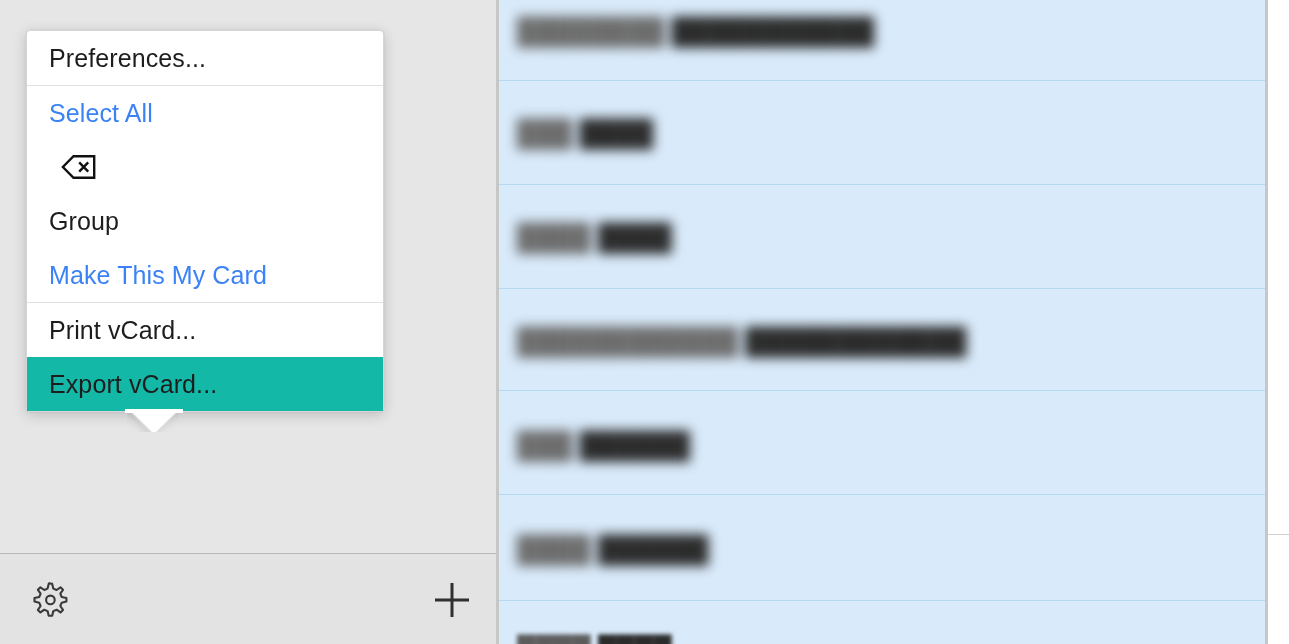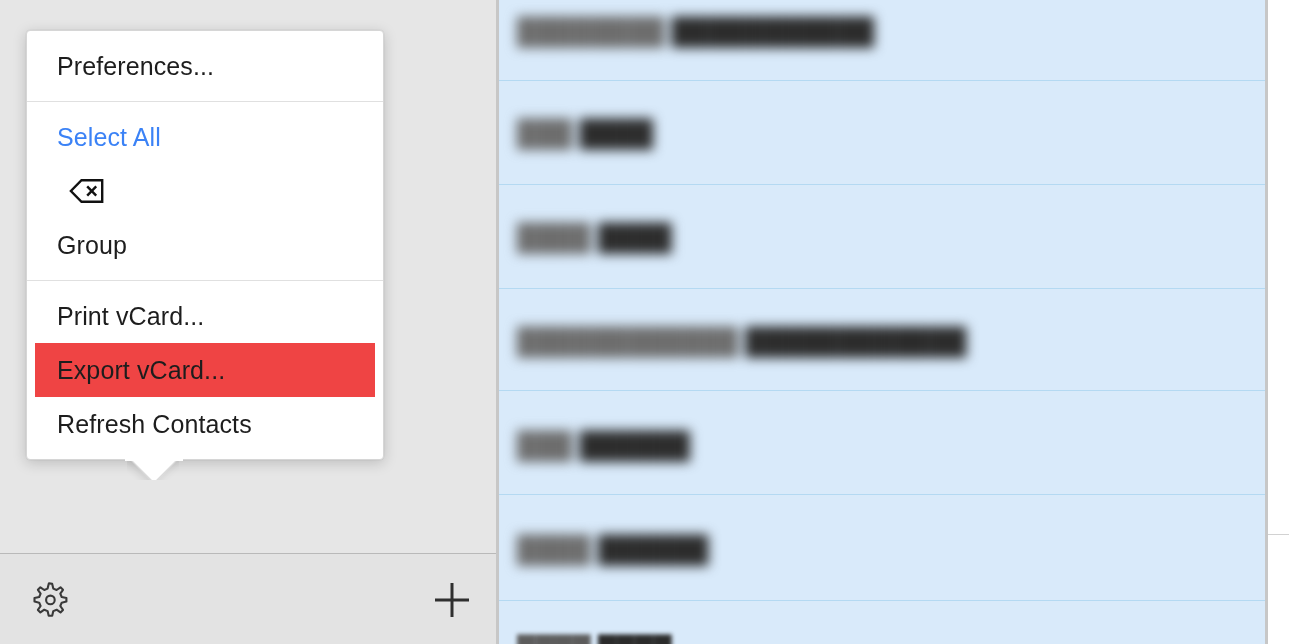--- a/index.html
+++ b/index.html
@@ -168,35 +168,35 @@
     align-items: center;
     padding: 0 18px 0 22px;
     font-size: 25px;
     color: #1d1d1d;
     letter-spacing: 0.1px;
     cursor: default;
     position: relative;
     user-select: none;
   }
   .menu-item.disabled { color: #3b82f6; }
-  .menu-item.highlight { background: #ef4444; }
+  .menu-item.highlight { background: #14b8a6; }
   .menu-item .label { flex: 1 1 auto; }
   .menu-item .shortcut {
     flex: 0 0 auto;
     display: flex;
     align-items: center;
     justify-content: flex-end;
     margin-left: 12px;
   }
   .menu-sep {
     height: 1px;
     background: #e0e0e0;
     margin: 0;
   }
-  .popover-group { padding: 8px; }
+  .popover-group { padding: 0; }
 
   
   .popover-tail {
     position: absolute;
     left: 100px;
     bottom: -21px;
     width: 52px;
     height: 22px;
     overflow: hidden;
     z-index: 41;
@@ -308,31 +308,31 @@
               <svg width="36" height="26" viewBox="0 0 36 26">
                 <path d="M12.5 2.2 H33.2 V23.8 H12.5 L1.9 13 Z" fill="none" stroke="#111" stroke-width="2.4" stroke-linejoin="miter"></path>
                 <line x1="18.2" y1="8.4" x2="27.2" y2="17.6" stroke="#111" stroke-width="2.4"></line>
                 <line x1="27.2" y1="8.4" x2="18.2" y2="17.6" stroke="#111" stroke-width="2.4"></line>
               </svg>
             </span>
           </div>
           <div class="menu-item">
             <span class="label">Group</span>
           </div>
+          <div class="menu-item disabled">
+            <span class="label">Make This My Card</span>
+          </div>
         </div>
         <div class="menu-sep"></div>
         <div class="popover-group">
           <div class="menu-item">
             <span class="label">Print vCard...</span>
           </div>
           <div class="menu-item highlight">
             <span class="label">Export vCard...</span>
           </div>
-          <div class="menu-item">
-            <span class="label">Refresh Contacts</span>
-          </div>
         </div>
       </div>
     <div class="popover-tail"></div>
     <div class="popover-tail-cover"></div>
   </div>
 
 </div>
 
 </body></html>

